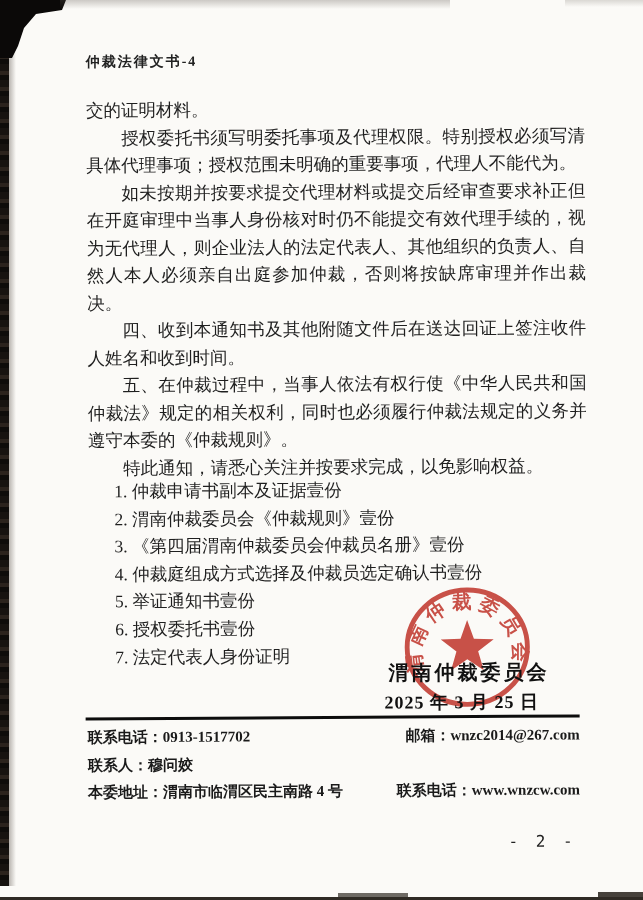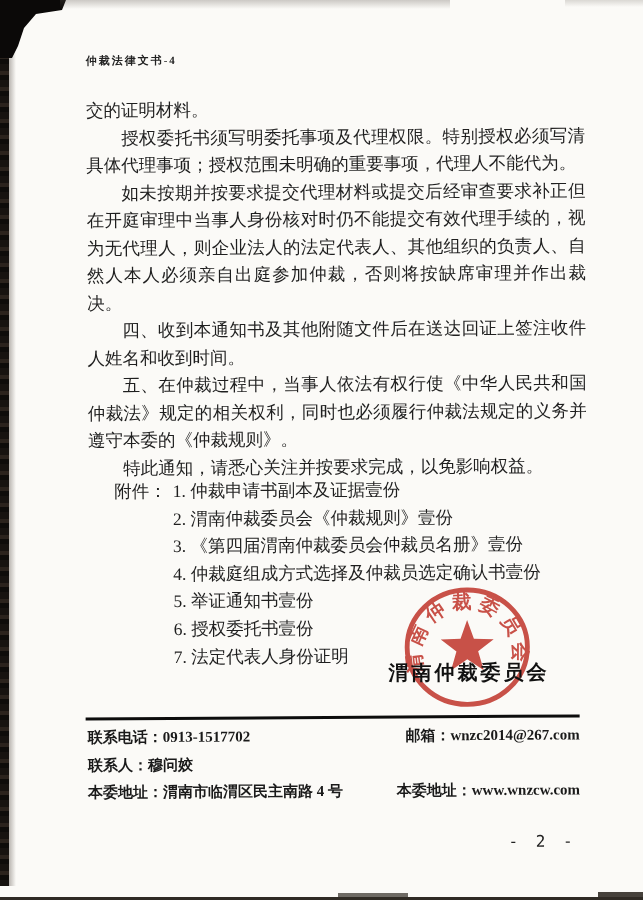--- a/index.html
+++ b/index.html
@@ -5,21 +5,21 @@
   html,body{margin:0;padding:0;}
   body{
     width:643px;height:900px;position:relative;overflow:hidden;
     background:#fbfaf7;
     font-family:"Liberation Serif","DejaVu Serif",serif;
     color:#1c1c1c;
   }
   .skew{position:absolute;left:0;top:0;width:643px;height:900px;
         transform:rotate(-0.35deg);transform-origin:320px 450px;}
 
-  .doc-label{position:absolute;left:88px;top:52px;font-size:11px;font-weight:700;
+  .doc-label{position:absolute;left:88px;top:52px;font-size:14px;font-weight:700;
              letter-spacing:2px;color:#222;font-family:Liberation Serif, serif;}
 
   .body-text{position:absolute;left:88px;top:96px;width:499px;
              font-size:17.5px;line-height:27.5px;text-align:justify;color:#1f1f1f;}
   .body-text p{margin:0;}
   .body-text p.indent{text-indent:2em;}
 
   .attachments{position:absolute;left:114px;top:477px;display:flex;
                font-size:17.5px;line-height:27.6px;color:#1f1f1f;}
   .att-label{white-space:nowrap;margin-right:6px;}
@@ -67,21 +67,20 @@
   <div class="body-text">
     <p>交的证明材料。</p>
     <p class="indent">授权委托书须写明委托事项及代理权限。特别授权必须写清具体代理事项；授权范围未明确的重要事项，代理人不能代为。</p>
     <p class="indent">如未按期并按要求提交代理材料或提交后经审查要求补正但在开庭审理中当事人身份核对时仍不能提交有效代理手续的，视为无代理人，则企业法人的法定代表人、其他组织的负责人、自然人本人必须亲自出庭参加仲裁，否则将按缺席审理并作出裁决。</p>
     <p class="indent">四、收到本通知书及其他附随文件后在送达回证上签注收件人姓名和收到时间。</p>
     <p class="indent">五、在仲裁过程中，当事人依法有权行使《中华人民共和国仲裁法》规定的相关权利，同时也必须履行仲裁法规定的义务并遵守本委的《仲裁规则》。</p>
     <p class="indent">特此通知，请悉心关注并按要求完成，以免影响权益。</p>
   </div>
 
   <div class="attachments">
-    <div class="att-label">附件：</div>
     <div class="att-items">
       <div>1. 仲裁申请书副本及证据壹份</div>
       <div>2. 渭南仲裁委员会《仲裁规则》壹份</div>
       <div>3. 《第四届渭南仲裁委员会仲裁员名册》壹份</div>
       <div>4. 仲裁庭组成方式选择及仲裁员选定确认书壹份</div>
       <div>5. 举证通知书壹份</div>
       <div>6. 授权委托书壹份</div>
       <div>7. 法定代表人身份证明</div>
     </div>
   </div>
@@ -89,34 +88,35 @@
   <svg class="seal" width="132" height="128" viewBox="0 0 136 132">
     <ellipse cx="66" cy="64" rx="62" ry="59" fill="none" stroke="#c0342a" stroke-width="5"></ellipse>
     <polygon fill="#c0342a" points="66,36 72.9,55.3 93.3,55.9 77.2,68.4 82.9,88 66,76.5 49.1,88 54.8,68.4 38.7,55.9 59.1,55.3"></polygon>
     <path id="sealArc" d="M 23 93 A 48 48 0 1 1 109 93" fill="none" stroke="none"></path>
     <text font-size="20" font-weight="700" fill="#c0342a" letter-spacing="6" font-family="Liberation Serif, DejaVu Serif, serif">
       <textPath href="#sealArc" startOffset="4">渭南仲裁委员会</textPath>
     </text>
   </svg>
 
   <div class="sig-org">渭南仲裁委员会</div>
+  <div class="sig-date">2025 年 3 月 25 日</div>
 
   <div class="divider"></div>
 
   <div class="footer">
     <div class="row">
       <span>联系电话：0913-1517702</span>
       <span>邮箱：wnzc2014@267.com</span>
     </div>
     <div class="row">
       <span>联系人：穆问姣</span>
     </div>
     <div class="row">
       <span>本委地址：渭南市临渭区民主南路 4 号</span>
-      <span>本委地址：www.wnzcw.com</span>
+      <span>联系电话：www.wnzcw.com</span>
     </div>
   </div>
 
   <div class="page-num">- 2 -</div>
 </div>
 
 <div class="edge-left"></div>
 <div class="edge-left-fade"></div>
 <div class="corner-blob"></div>
 <div class="top-smudge"></div>

